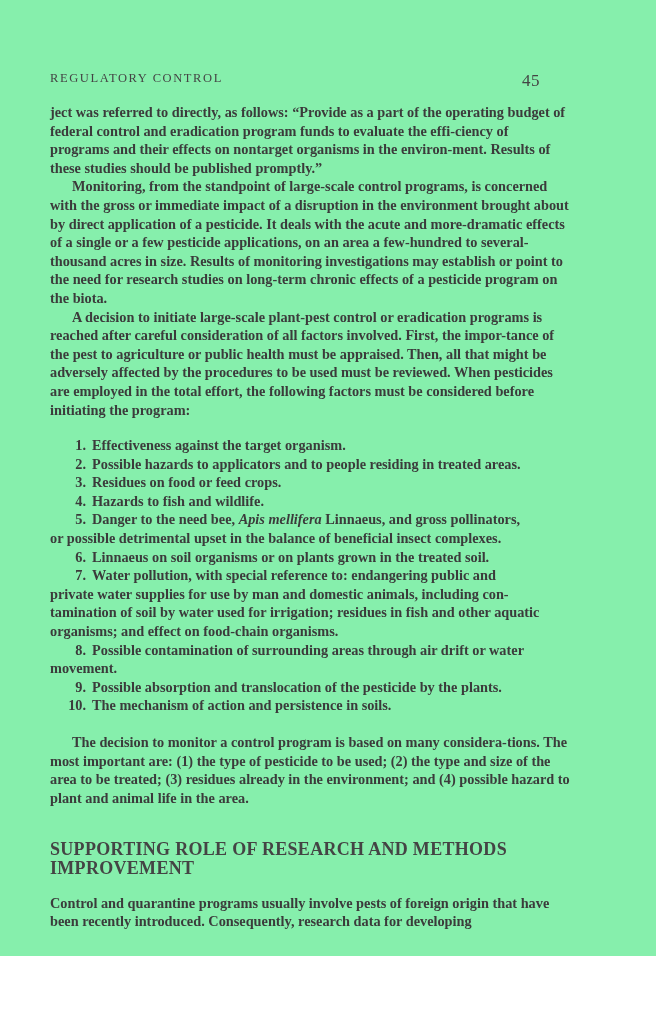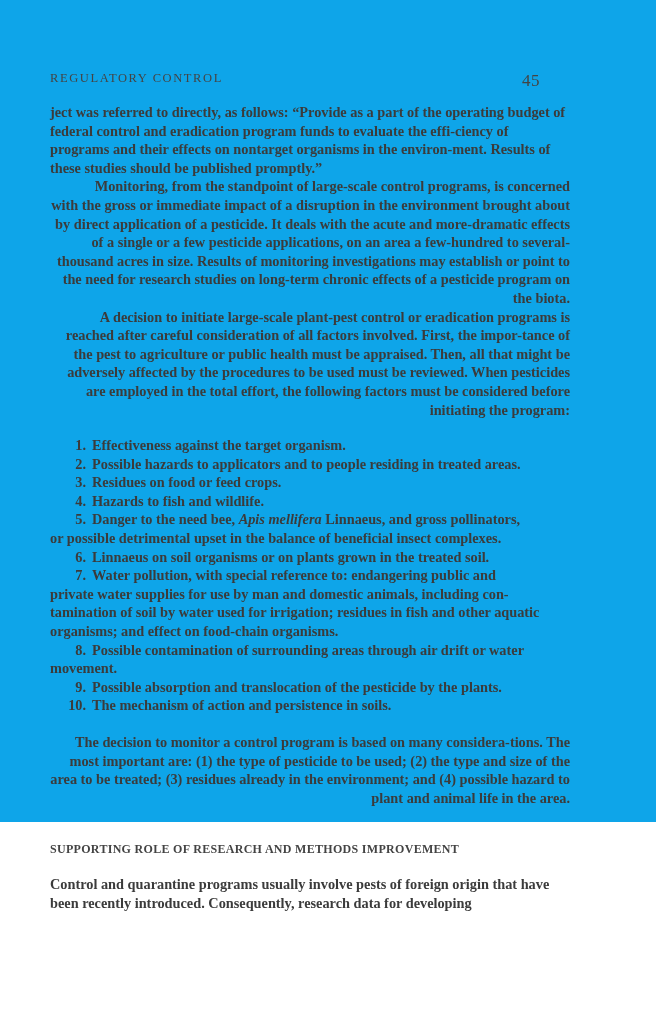--- a/index.html
+++ b/index.html
@@ -12,22 +12,22 @@
       height: 1024px;
       position: relative;
       overflow: hidden;
       font-family: "Liberation Serif", "DejaVu Serif", serif;
       color: #3a3a3a;
     }
     .page {
       position: absolute;
       left: 0; top: 0;
       width: 656px;
-      height: 822px;
-      background: #0ea5e9;
+      height: 956px;
+      background: #86efac;
     }
     .running-head {
       position: absolute;
       left: 50px;
       top: 71px;
       width: 490px;
       font-size: 12.5px;
       letter-spacing: 1.6px;
       color: #444;
     }
@@ -46,21 +46,20 @@
       font-size: 14.3px;
       line-height: 18.6px;
       color: #3b3b3b;
       font-weight: bold;
     }
     .body-text p {
       margin: 0;
     }
     .indent {
       text-indent: 22px;
-      text-align: right;
     }
     .list {
       margin: 17px 0 0 0;
       padding: 0;
       list-style: none;
     }
     .list li {
       margin: 0;
     }
     .list .num {
@@ -73,21 +72,21 @@
       width: 36px;
     }
     .list .cont {
       display: block;
     }
     .after-list {
       margin-top: 18px !important;
     }
     .section-heading {
       margin-top: 33px !important;
-      font-size: 12px;
+      font-size: 18px;
       letter-spacing: 0.3px;
       color: #444;
     }
     .section-body {
       margin-top: 16px !important;
     }
     em { font-style: italic; }
   </style>
 </head>
 <body>

